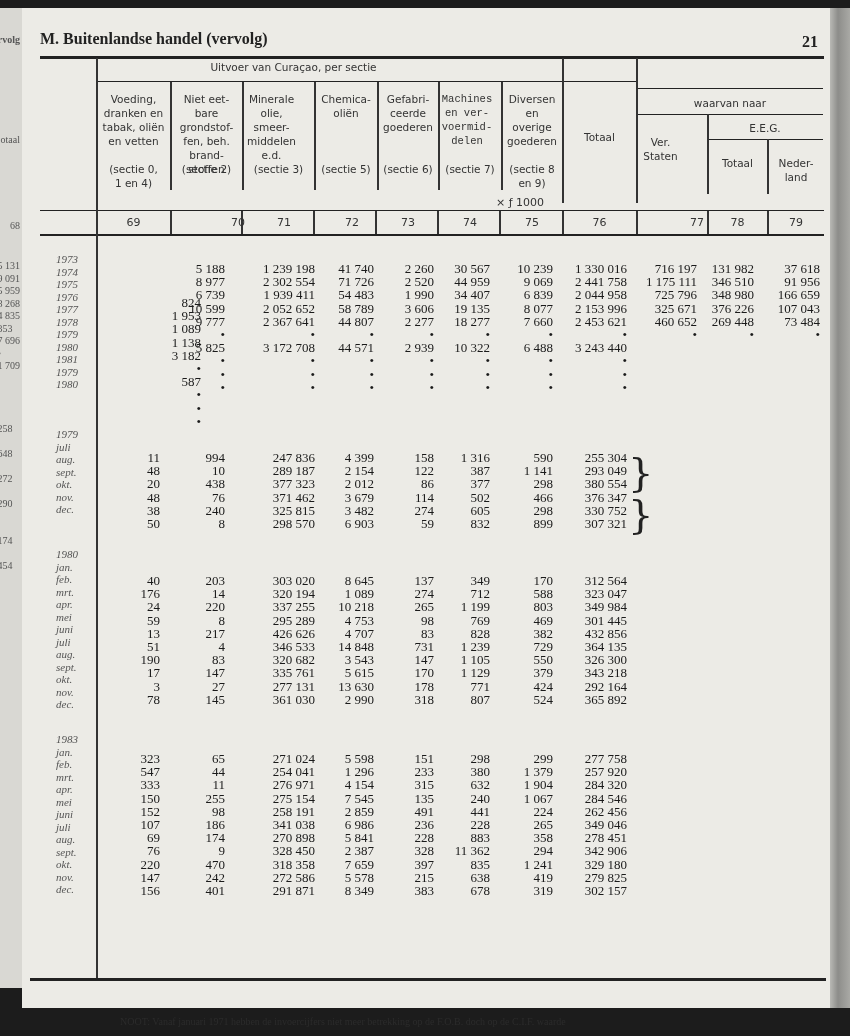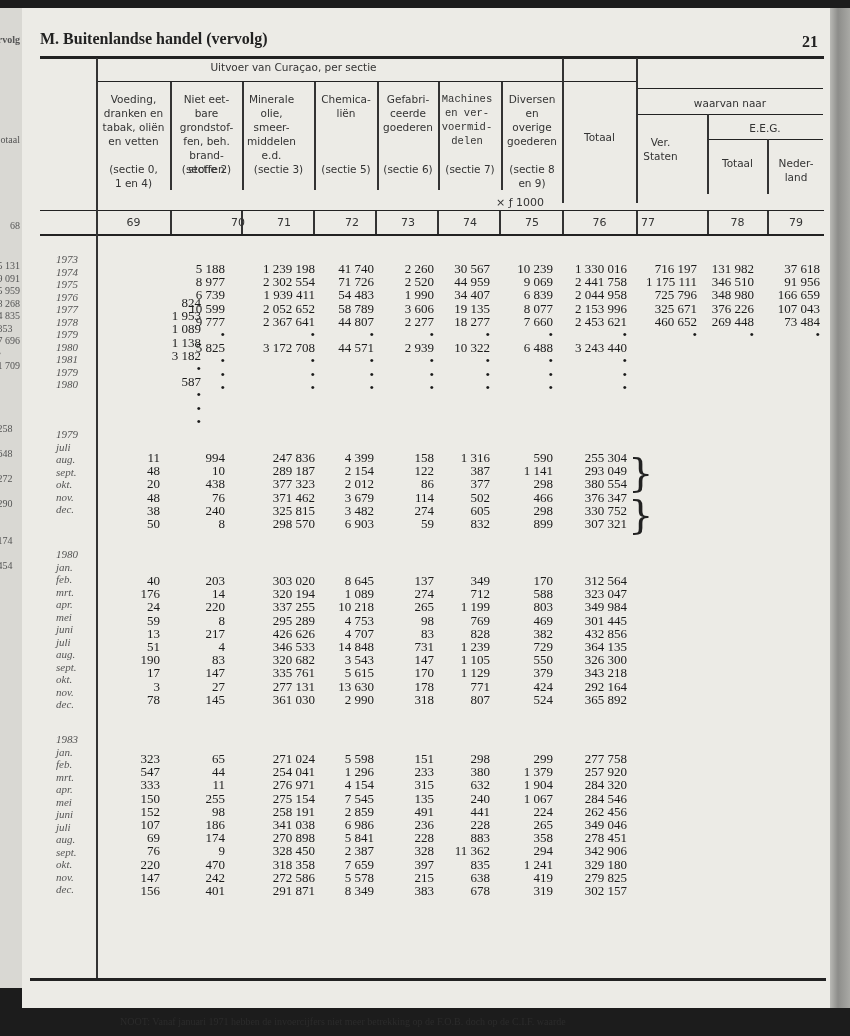--- a/index.html
+++ b/index.html
@@ -131,21 +131,21 @@
 brand-
 stoffen</div>
     <div class="hdr" style="left: 171px; top: 162px; width: 71px; white-space: pre-line;">(sectie 2)</div>
     <div class="hdr" style="left: 243px; top: 92px; width: 57px; white-space: pre-line;">Minerale
 olie,
 smeer-
 middelen
 e.d.</div>
     <div class="hdr" style="left: 243px; top: 162px; width: 71px; white-space: pre-line;">(sectie 3)</div>
     <div class="hdr" style="left: 315px; top: 92px; width: 62px; white-space: pre-line;">Chemica-
-liën</div>
+oliën</div>
     <div class="hdr" style="left: 315px; top: 162px; width: 62px; white-space: pre-line;">(sectie 5)</div>
     <div class="hdr" style="left: 378px; top: 92px; width: 60px; white-space: pre-line;">Gefabri-
 ceerde
 goederen</div>
     <div class="hdr" style="left: 378px; top: 162px; width: 60px; white-space: pre-line;">(sectie 6)</div>
     <div class="hdr" style="left: 439px; top: 92px; width: 56px; white-space: pre-line; font-family: Liberation Mono, monospace;">Machines
 en ver-
 voermid-
 delen</div>
     <div class="hdr" style="left: 439px; top: 162px; width: 62px; white-space: pre-line;">(sectie 7)</div>
@@ -164,21 +164,21 @@
   </div>
 <div id="colnums">
     <div class="colnum" style="left: 97px; width: 73px;">69</div>
     <div class="colnum" style="left: 171px; width: 74px; text-align: right;">70</div>
     <div class="colnum" style="left: 243px; width: 82px;">71</div>
     <div class="colnum" style="left: 315px; width: 74px;">72</div>
     <div class="colnum" style="left: 378px; width: 60px;">73</div>
     <div class="colnum" style="left: 439px; width: 62px;">74</div>
     <div class="colnum" style="left: 502px; width: 60px;">75</div>
     <div class="colnum" style="left: 563px; width: 73px;">76</div>
-    <div class="colnum" style="left: 613px; width: 70px;">77</div>
+    <div class="colnum" style="left: 662px; width: 70px;">77</div>
     <div class="colnum" style="left: 708px; width: 59px;">78</div>
     <div class="colnum" style="left: 768px; width: 56px;">79</div>
   </div>
 <div id="tablebody">
     <div class="rowlabels" style="top: 253px; white-space: pre;">1973
 1974
 1975
 1976
 1977
 1978

